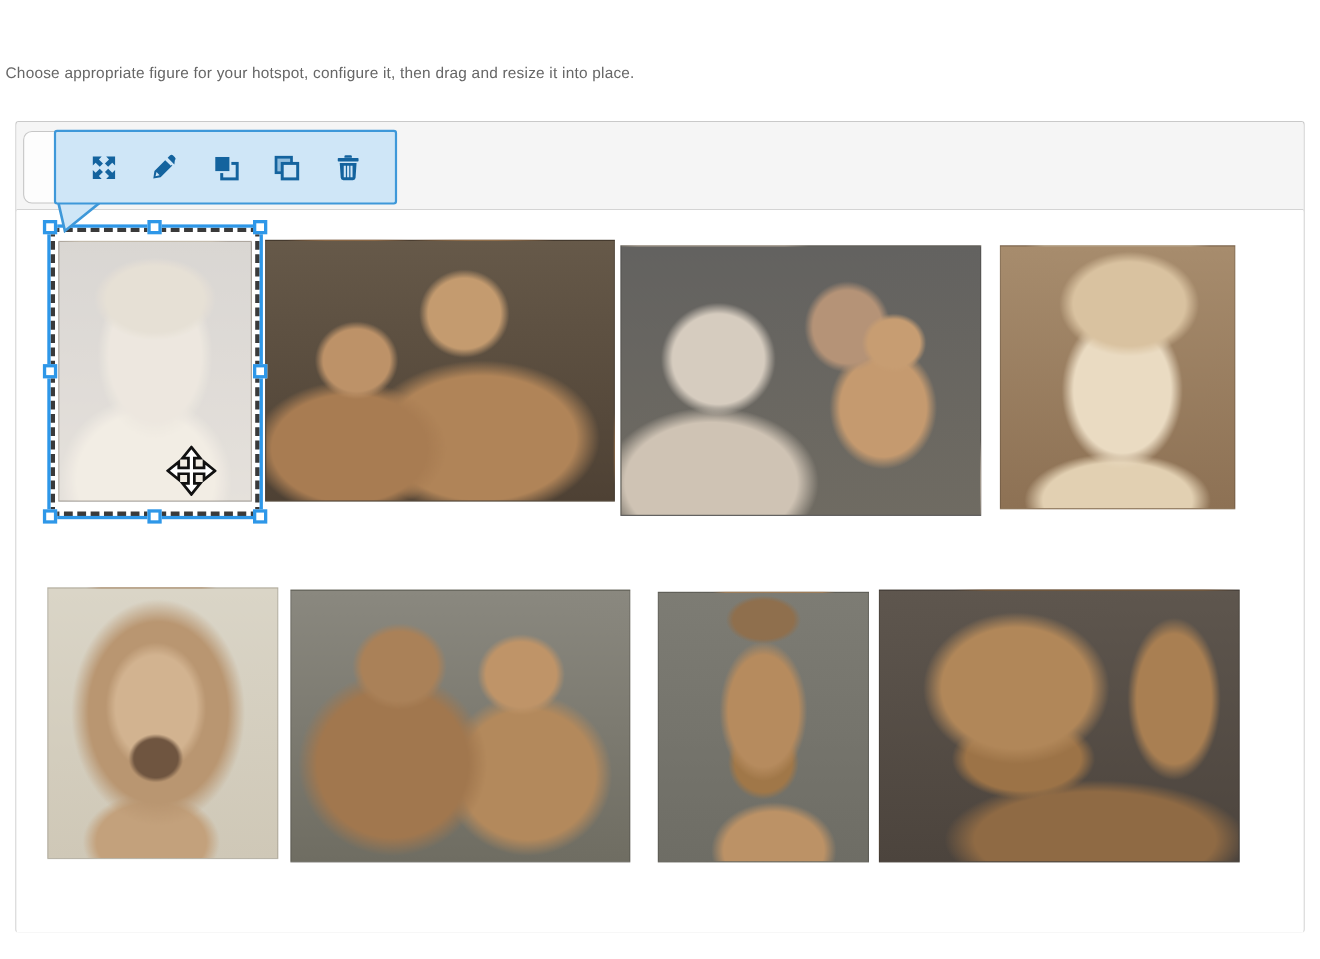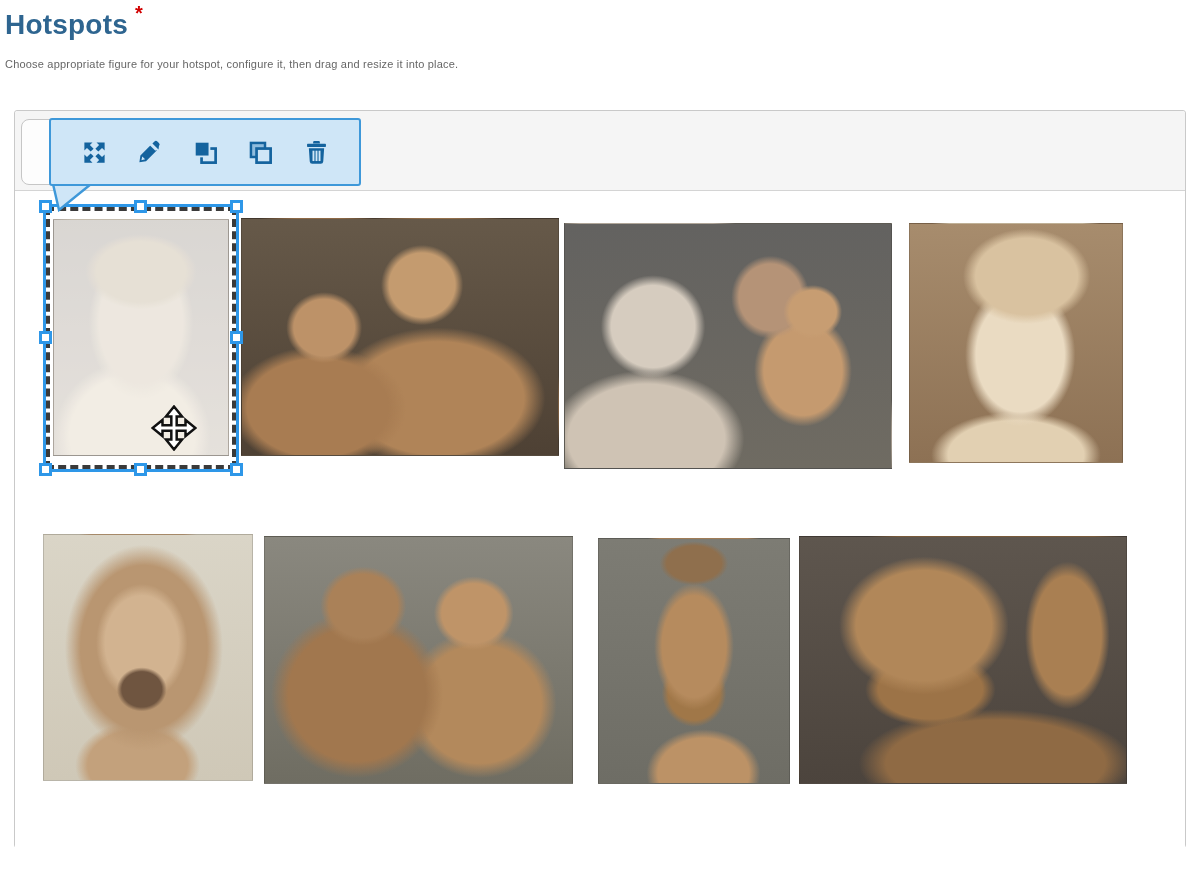--- a/index.html
+++ b/index.html
@@ -4,21 +4,21 @@
 <style>
   * { margin:0; padding:0; box-sizing:border-box; }
   html,body { width:1200px; height:872px; background:#ffffff; overflow:hidden;
               font-family:"Liberation Sans","DejaVu Sans",sans-serif; }
   .page { position:relative; width:1200px; height:872px; }
 
   
   .field-title { position:absolute; left:5px; top:2px; font-size:28px; font-weight:bold;
                  color:#2e6590; letter-spacing:0.2px; }
   .required { color:#d10000; font-size:20px; font-weight:bold; vertical-align:14px; margin-left:7px; }
-  .field-desc { position:absolute; left:5px; top:58px; font-size:11px; color:#666666;
+  .field-desc { position:absolute; left:5px; top:58px; font-size:14px; color:#666666;
                 letter-spacing:0.2px; }
 
   
   .editor { position:absolute; left:14px; top:110px; width:1172px; height:738px;
             background:#ffffff; border:1px solid #c9c9c9; border-radius:3px; }
   .editor-toolbar { position:absolute; left:0; top:0; width:100%; height:80px;
                     background:#f5f5f5; border-bottom:1px solid #d4d4d4;
                     border-radius:3px 3px 0 0; }
   .add-btn { position:absolute; left:6px; top:8px; width:48px; height:66px;
              background:#fdfdfd; border:1px solid #c6c6c6; border-radius:8px; cursor:pointer; }
@@ -51,21 +51,20 @@
   .h-bc { left:calc(50% - 7px); bottom:-11px; } .h-br { right:-11px; bottom:-11px; }
 
   .move-cursor { position:absolute; left:136px; top:294px; width:46px; height:46px; z-index:15;
                  pointer-events:none; }
 </style>
 </head>
 <body>
 
 <div class="page">
 
-  <h2 class="field-title"><span>Hotspots</span><span class="required">*</span></h2>
 
   <p class="field-desc">Choose appropriate figure for your hotspot, configure it, then drag and resize it into place.</p>
 
   <div class="editor">
 
     <div class="editor-toolbar">
       <button class="add-btn">
         <span class="glyph"></span>
       </button>
     </div>

